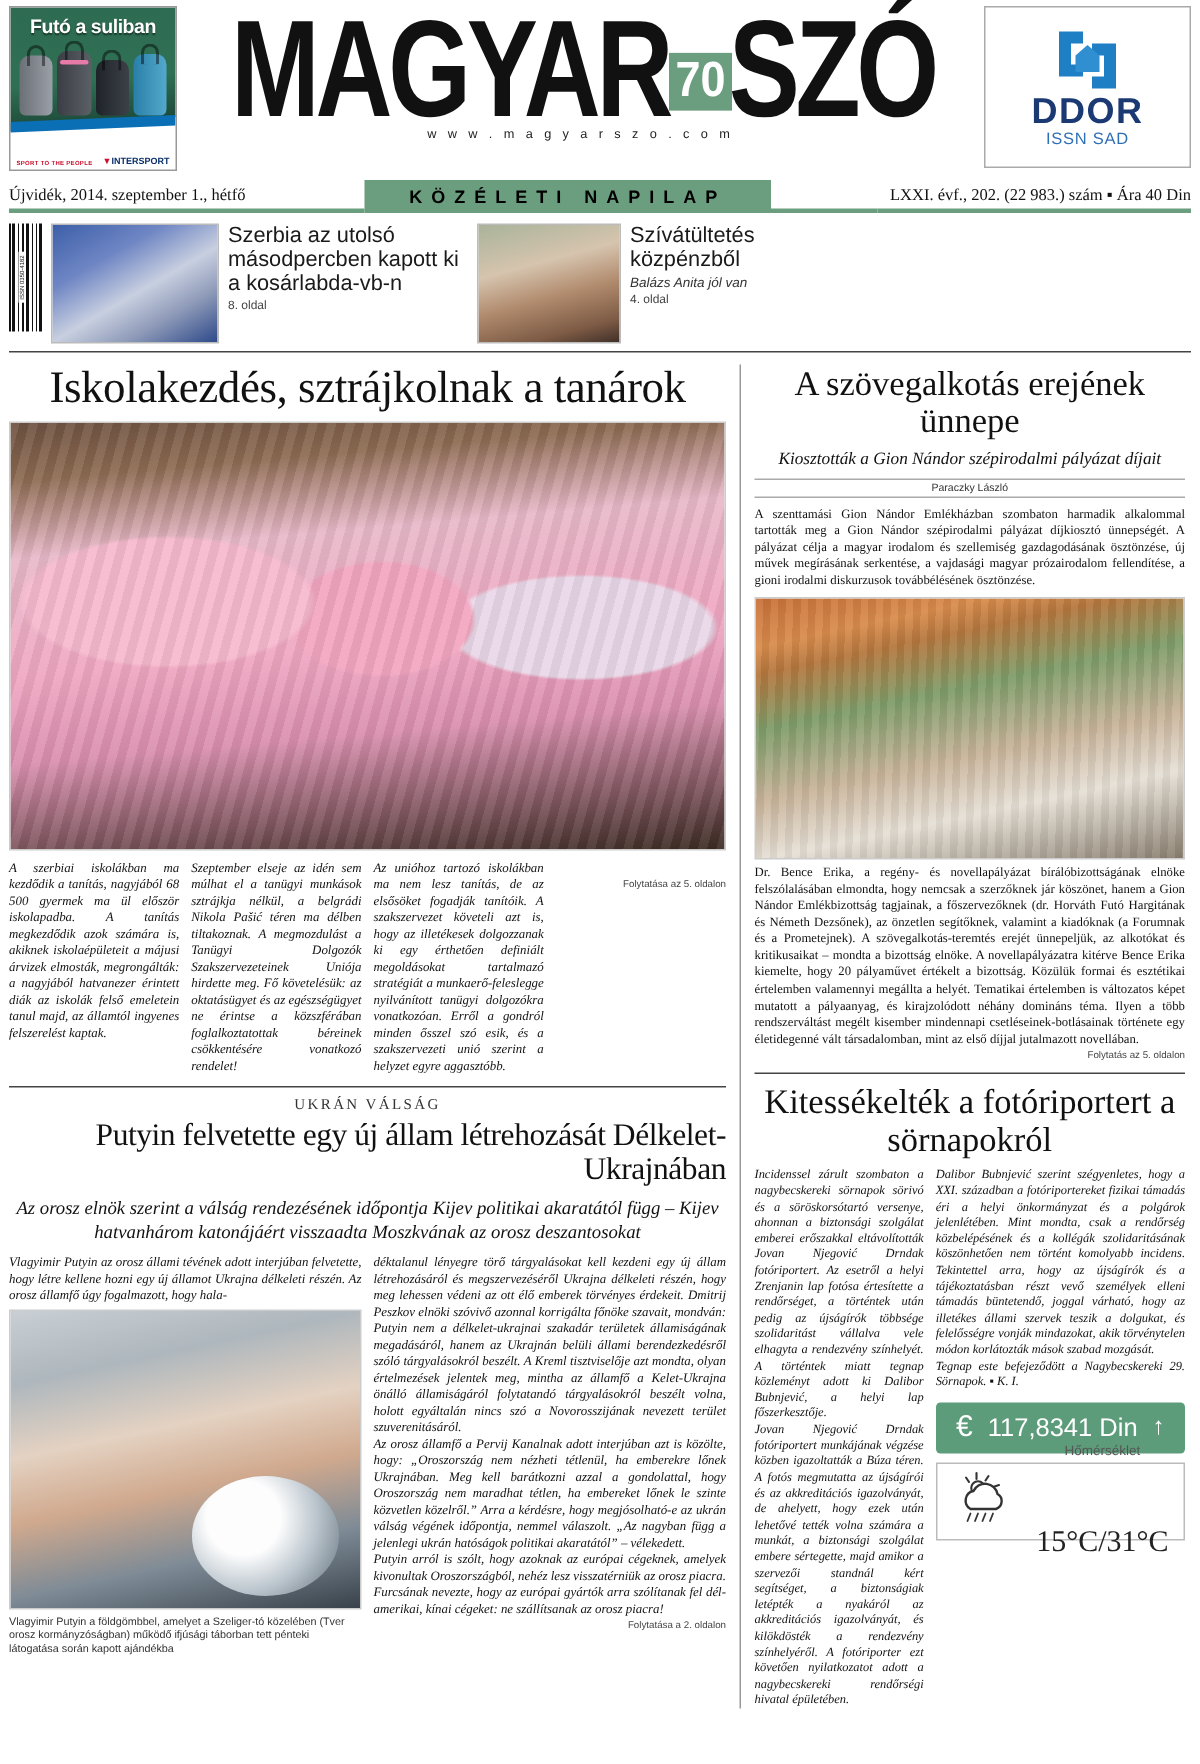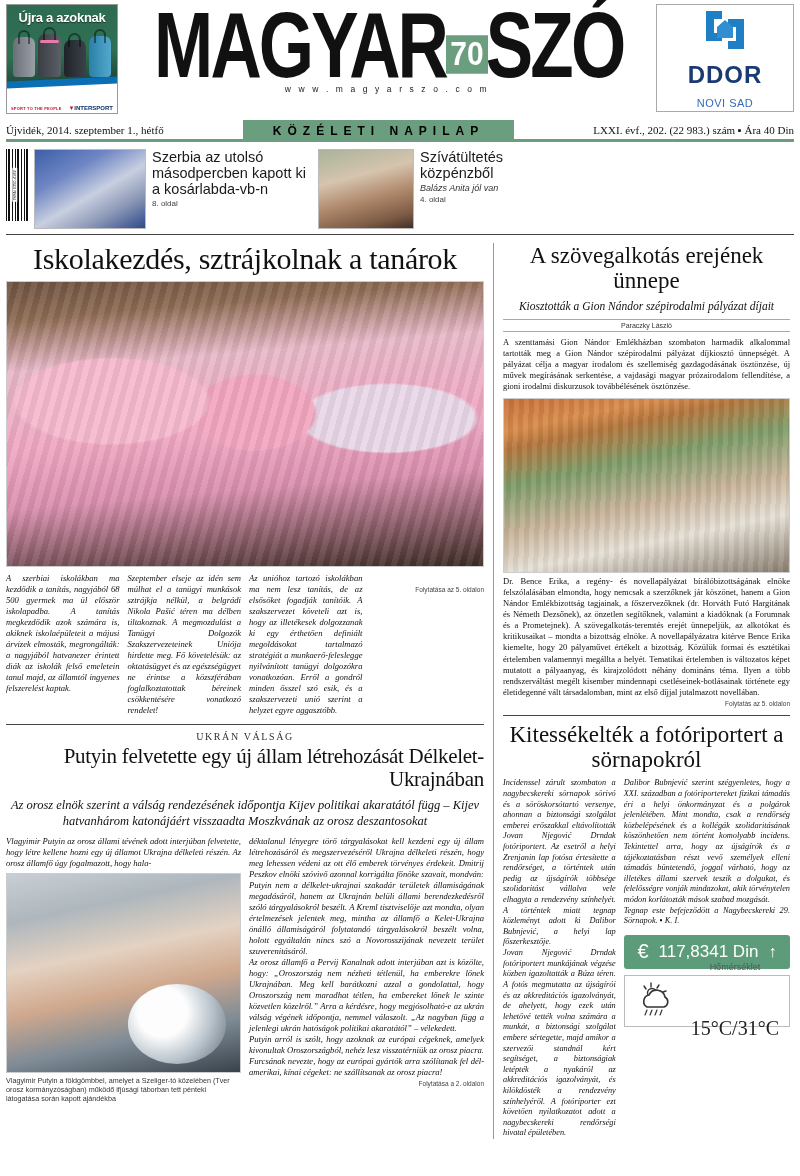--- a/index.html
+++ b/index.html
@@ -52,21 +52,21 @@
     font-family: "Liberation Sans", sans-serif; font-weight: bold;
     font-size: 30px; padding: 2px 4px 3px; line-height: 1;
     margin: 16px -5px 0 -6px; position: relative; z-index: 2; transform: scaleY(1.1);
   }
   .site-url {
     text-align: center; font-family: "Liberation Sans", sans-serif;
     font-size: 8.5px; letter-spacing: 2.6px; color: #222; margin-top: -4px;
   }
   .ddor-box {
     width: 138px; height: 108px; border: 1px solid #aaa; background: #fff;
-    display: flex; flex-direction: column; align-items: center; justify-content: center; gap: 10px;
+    display: flex; flex-direction: column; align-items: center; justify-content: center; gap: 0;
   }
   .ddor-mark { width: 46px; height: 46px; position: relative; }
   .ddor-name { font-family: "Liberation Sans", sans-serif; font-weight: bold; font-size: 24px; color: #1b3a73; letter-spacing: 1px; line-height: 1; }
   .ddor-sub { font-family: "Liberation Sans", sans-serif; font-size: 11px; color: #2f6fb5; letter-spacing: .5px; }
 
   
   .infobar { display: flex; align-items: center; height: 22px; margin-top: 2px; }
   .infobar .date, .infobar .issue {
     font-family: "Liberation Serif", serif; font-size: 11px; white-space: nowrap;
     border-bottom: 3px solid #6b9e7f; height: 100%; display: flex; align-items: center;
@@ -165,21 +165,21 @@
   .wx-right { display: flex; flex-direction: column; align-items: center; flex: 1; }
 </style>
 </head>
 <body>
 
 <div class="page">
 
   <div class="masthead">
 
     <div class="ad-box">
-      <div class="ad-title">Újra a azoknak</div>
+      <div class="ad-title">Futó a suliban</div>
       <div class="ad-bags">
         <div class="bag b1"></div>
           <div class="bag b2"></div>
           <div class="bag b3"></div>
           <div class="bag b4"></div>
       </div>
       <div class="ad-stripe"></div>
       <div class="ad-footer">
         <span class="ad-slogan">SPORT TO THE PEOPLE</span>
         <span class="ad-brand"><span class="chev">▼</span><span>INTERSPORT</span></span>
@@ -197,21 +197,21 @@
 
     <div class="ddor-box">
       <div class="ddor-mark">
         <svg viewBox="0 0 46 46" width="46" height="46" aria-hidden="true">
           <path d="M4 4 H20 V12 H12 V26 H20 V34 H4 Z" fill="#1f7fc4"></path>
           <path d="M42 42 H26 V34 H34 V20 H26 V12 H42 Z" fill="#1f7fc4"></path>
           <path d="M23 13 L31 20 V31 H15 V20 Z" fill="#2f8fd0"></path>
         </svg>
       </div>
       <div class="ddor-name">DDOR</div>
-      <div class="ddor-sub">NOVI SAD</div>
+      <div class="ddor-sub">ISSN SAD</div>
     </div>
   </div>
 
   <div class="infobar">
     <div class="date">Újvidék, 2014. szeptember 1., hétfő</div>
     <div class="spacer"></div>
     <div class="kozeleti">KÖZÉLETI NAPILAP</div>
     <div class="spacer"></div>
     <div class="issue">LXXI. évf., 202. (22 983.) szám ▪ Ára 40 Din</div>
   </div>

